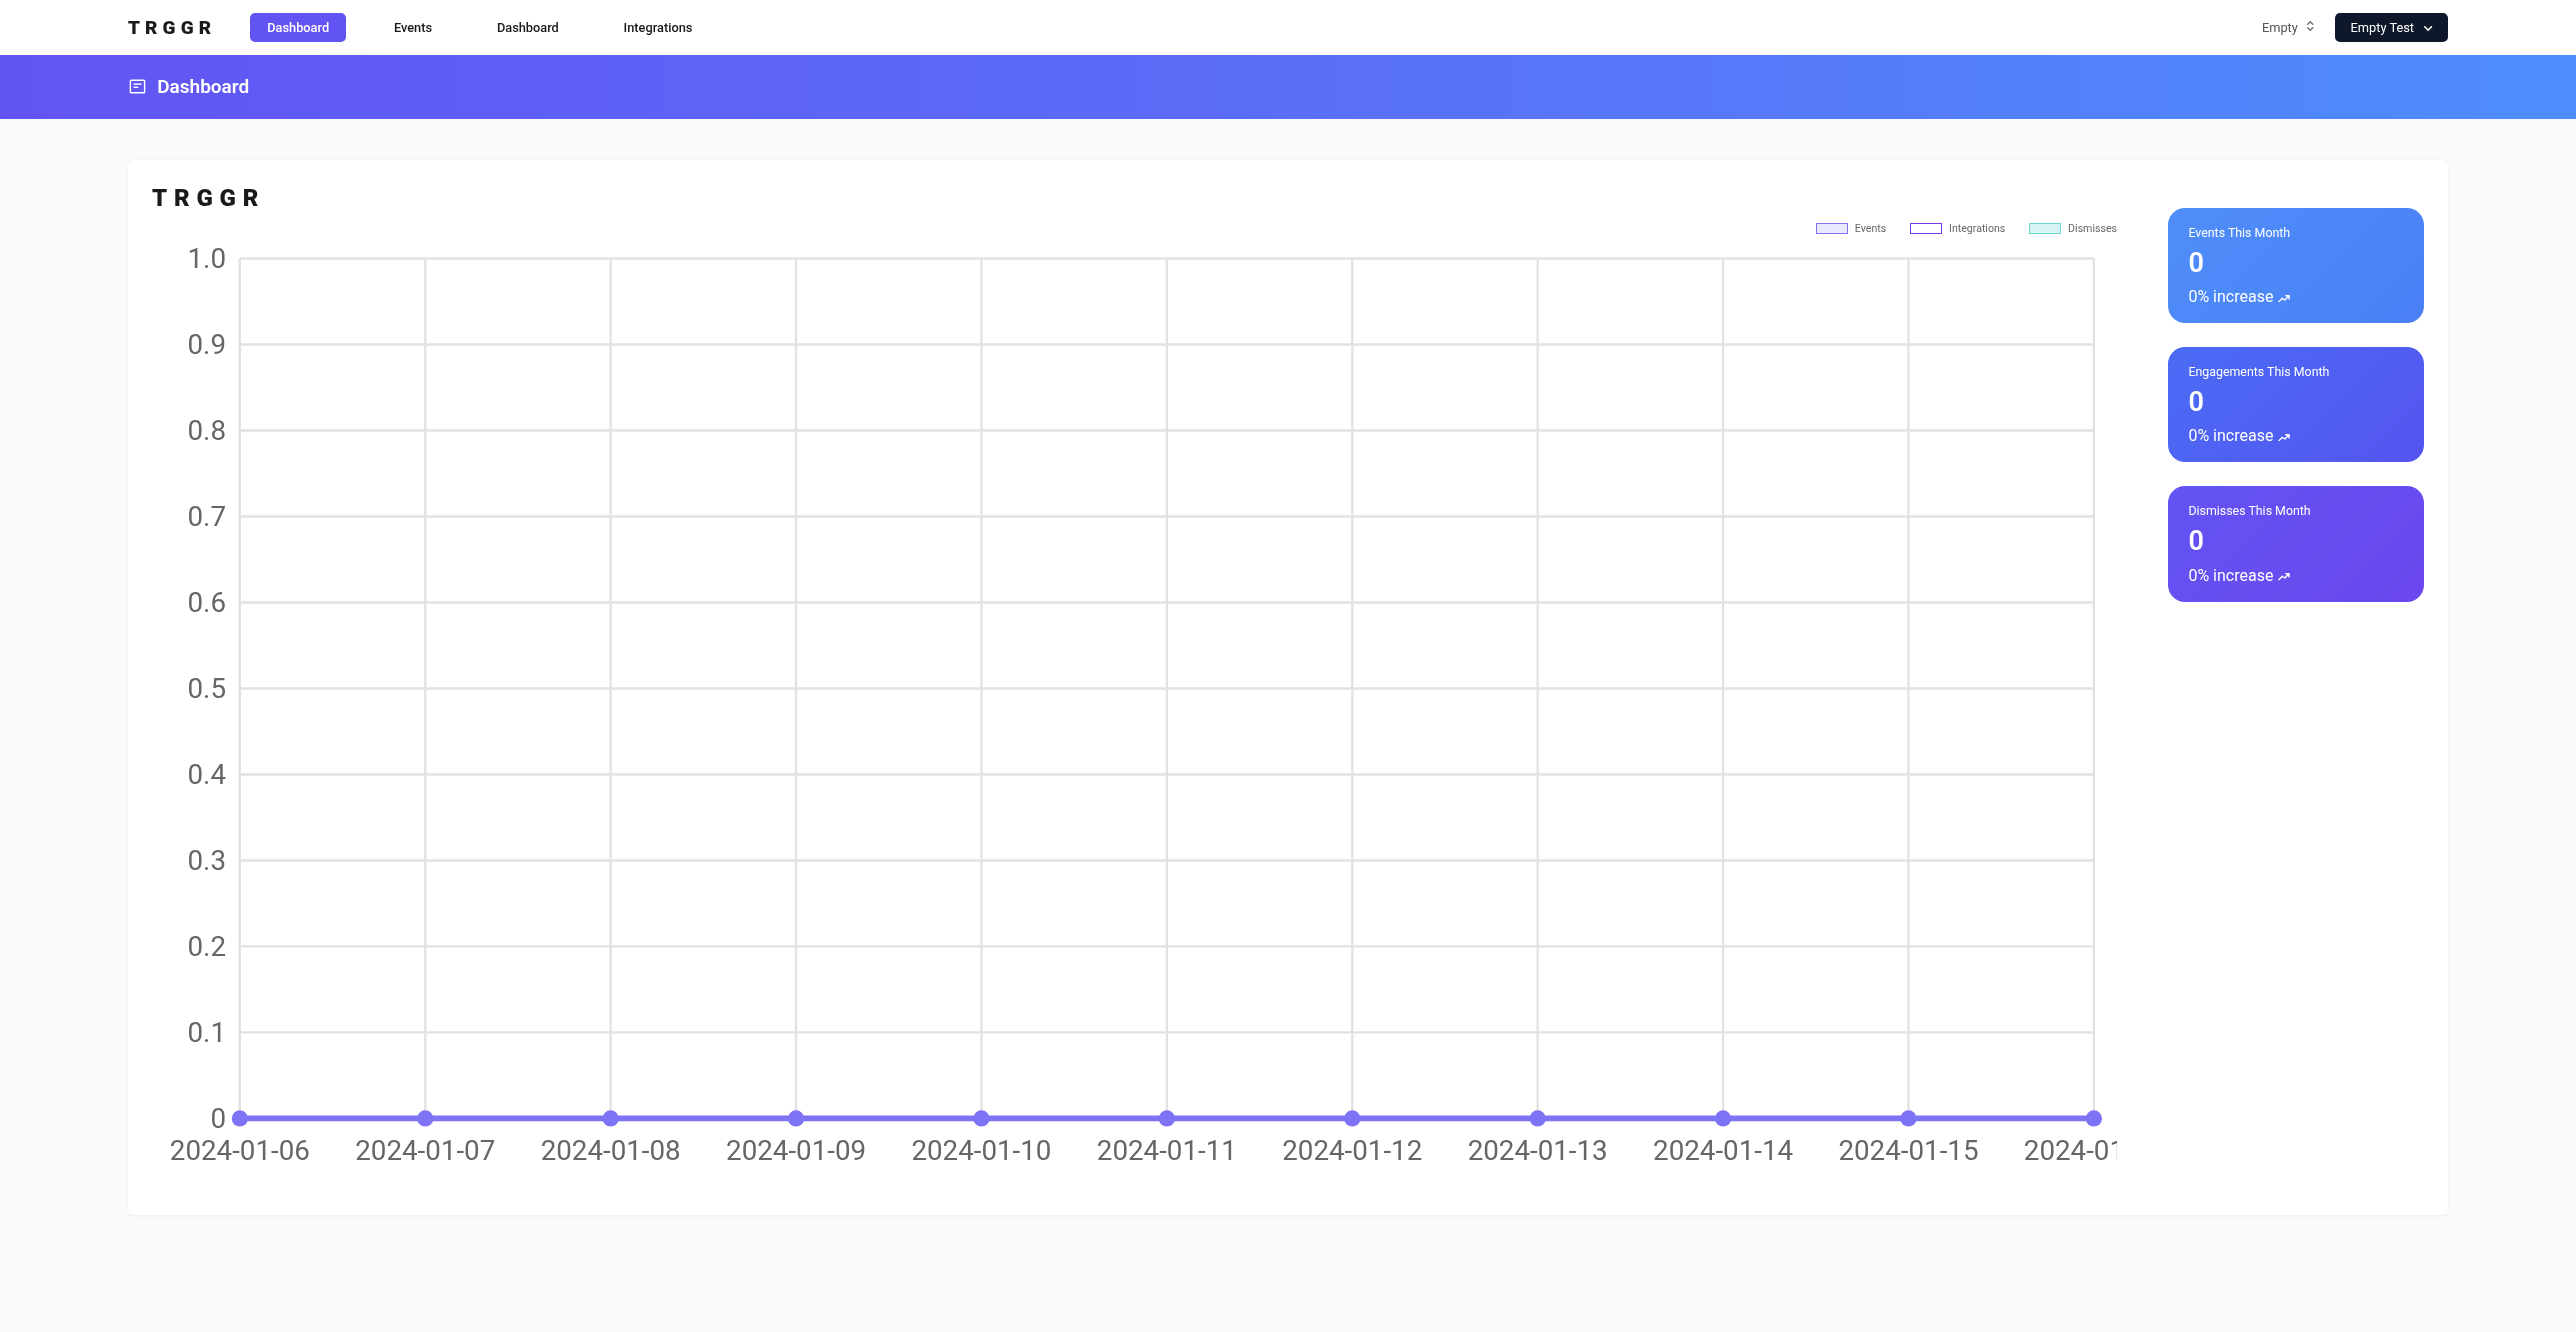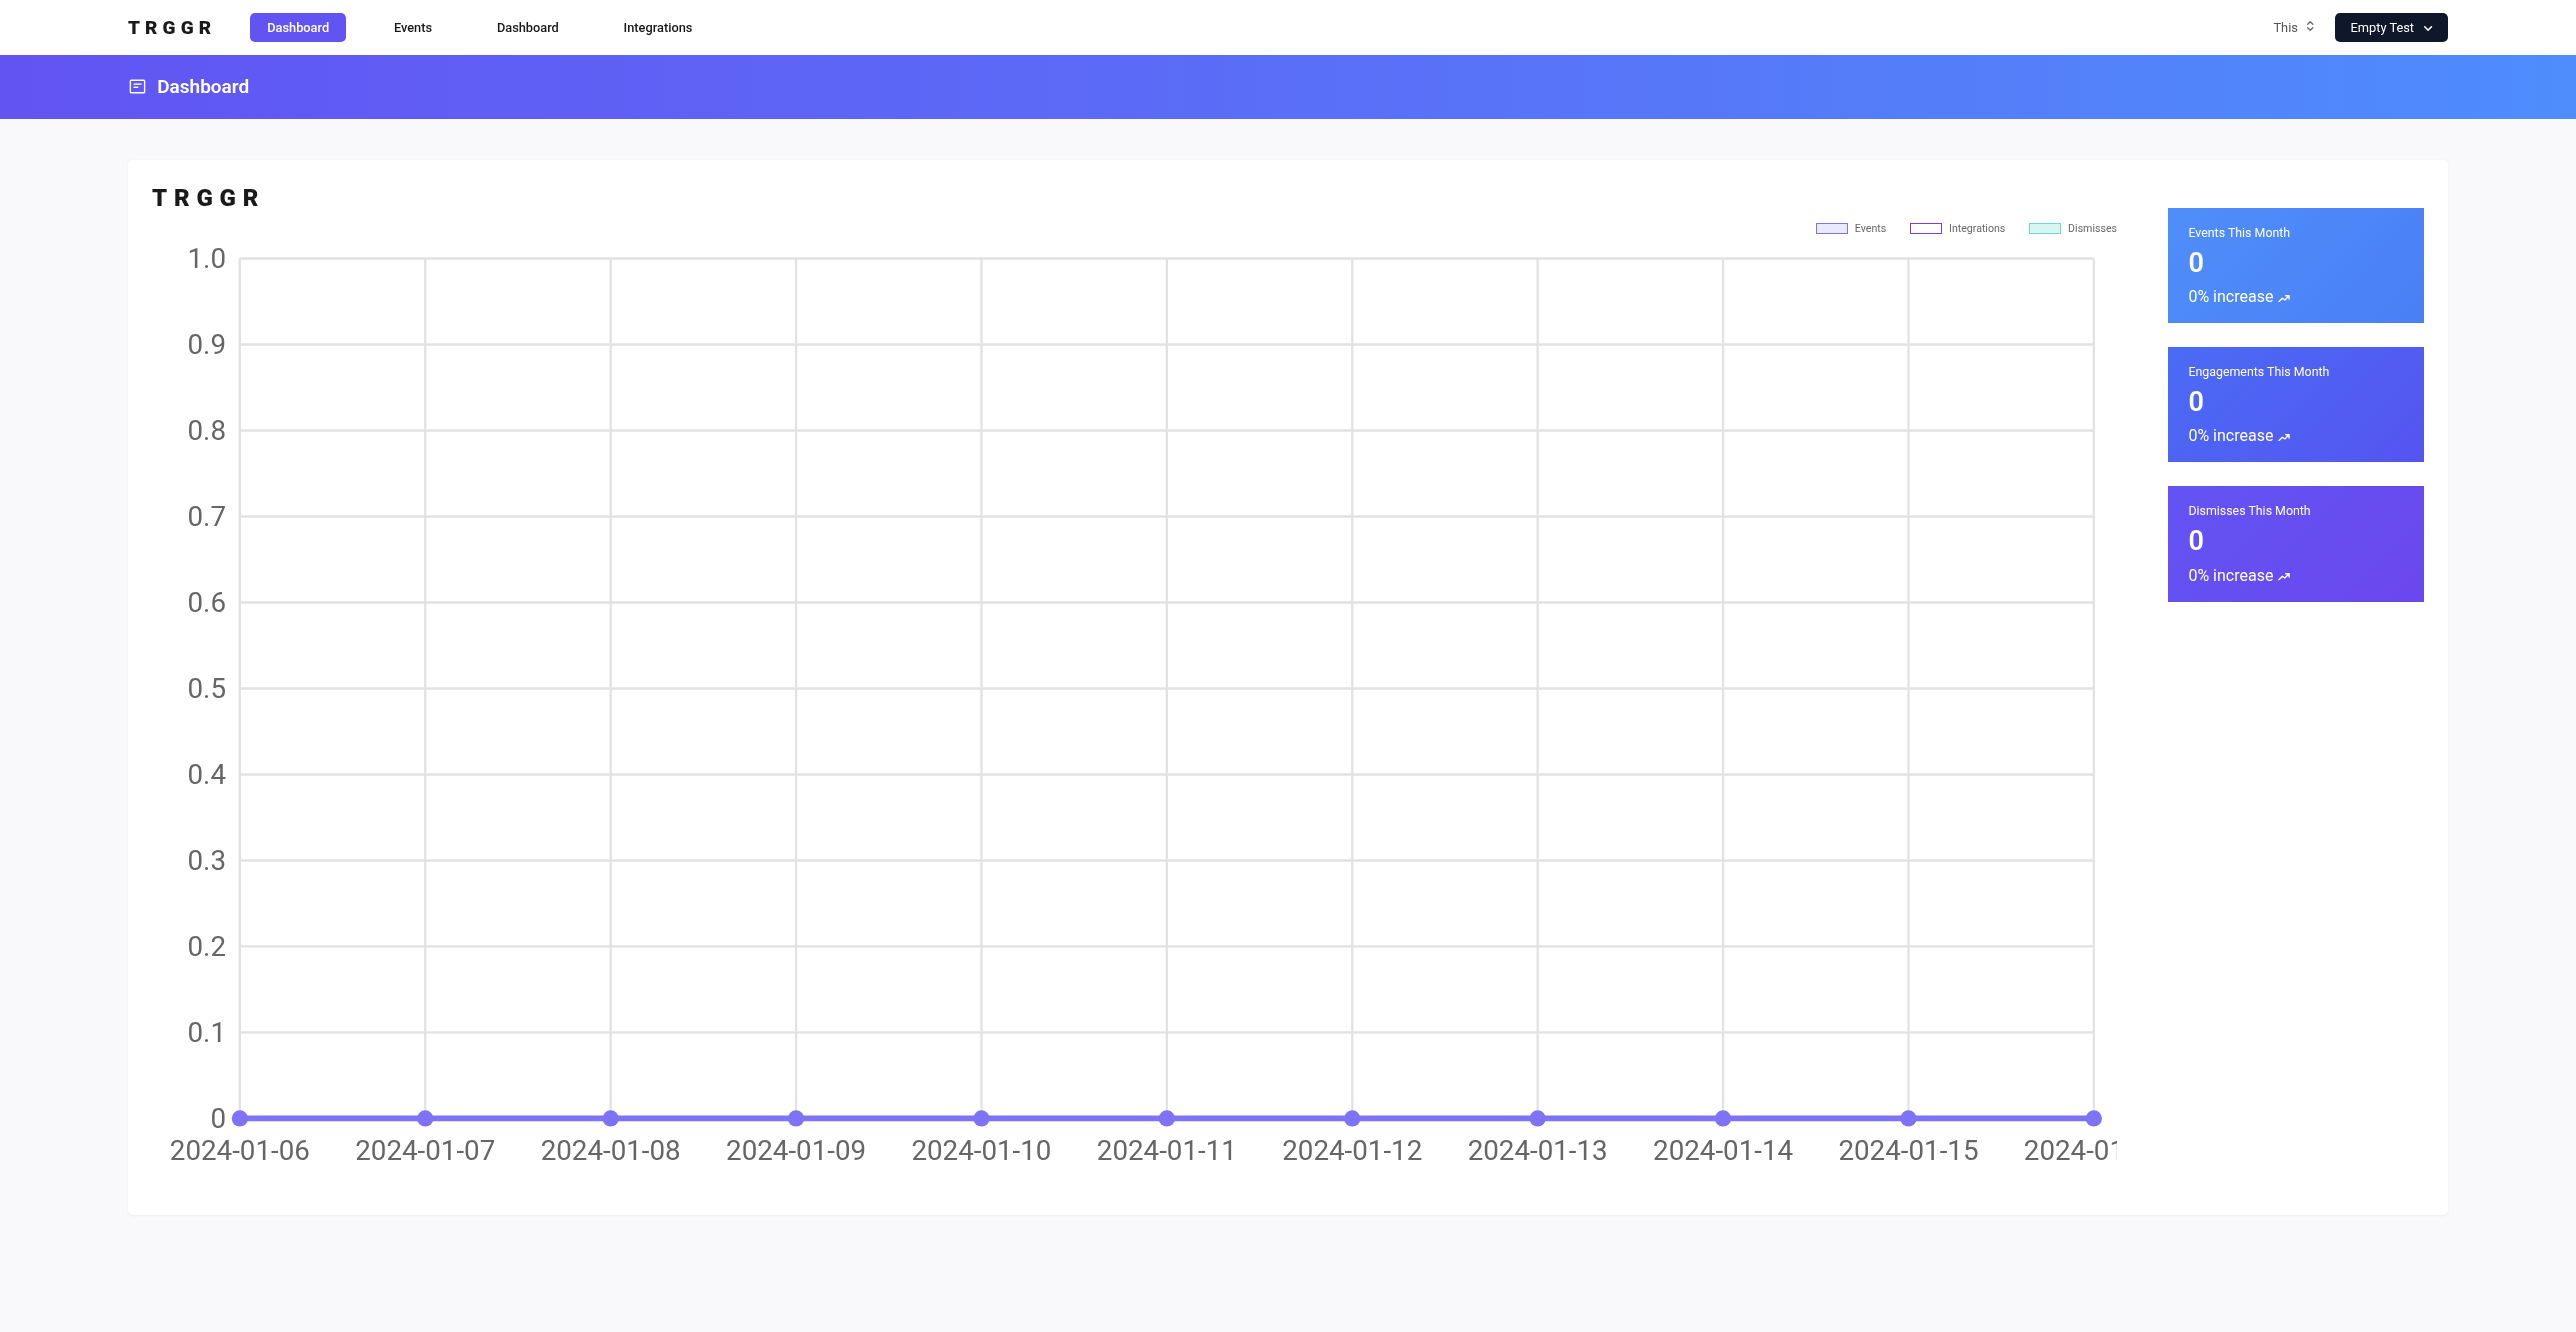--- a/index.html
+++ b/index.html
@@ -127,21 +127,21 @@
     }
     .chart-svg { width: 100%; }
     .stats {
       width: 256px;
       display: flex;
       flex-direction: column;
       gap: 24px;
       padding-top: 24px;
     }
     .stat-card {
-      border-radius: 0;
+      border-radius: 17px;
       padding: 17px 20.4px;
       color: #fff;
     }
     .stat-label { font-size: 12.4px; margin-bottom: 6.8px; }
     .stat-value { font-size: 27px; font-weight: 600; margin-bottom: 8.5px; }
     .stat-change { font-size: 16px; display: flex; align-items: center; gap: 5.1px; }
     .stat-card.c1 { background: linear-gradient(135deg, #4f8ef9, #4a7ff5); }
     .stat-card.c2 { background: linear-gradient(135deg, #4a6cf5, #5554f0); }
     .stat-card.c3 { background: linear-gradient(135deg, #6254f3, #6b47ee); }
     .tick-label { font-size: 12px; fill: #666; }
@@ -155,21 +155,21 @@
 <nav class="navbar">
   <div class="logo">TRGGR</div>
   <div class="nav-links">
     <div class="nav-link active">Dashboard</div>
     <div class="nav-link">Events</div>
     <div class="nav-link">Dashboard</div>
     <div class="nav-link">Integrations</div>
   </div>
   <div class="nav-right">
     <div class="teams-selector">
-      <span>This</span>
+      <span>Empty</span>
       <span>
         <svg width="8.5" height="12" viewBox="0 0 10 14">
             <path d="M2 5 L5 2 L8 5 M2 9 L5 12 L8 9" stroke="#666" stroke-width="1.5" fill="none" stroke-linecap="round" stroke-linejoin="round"></path>
           </svg>
       </span>
     </div>
     <div class="empty-test-btn">
       <span>Empty Test</span>
       <span>
         <svg width="10.2" height="6.8" viewBox="0 0 12 8">

